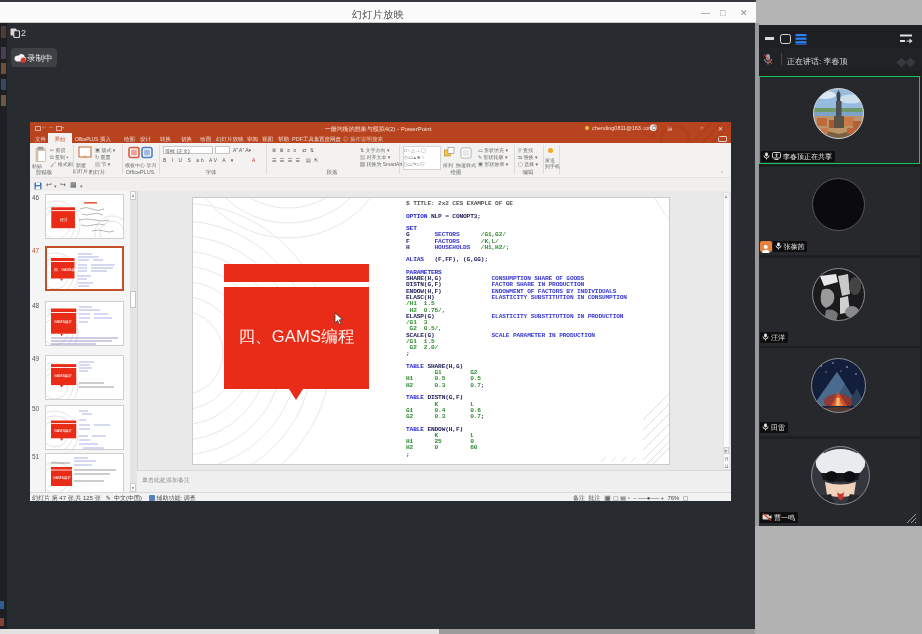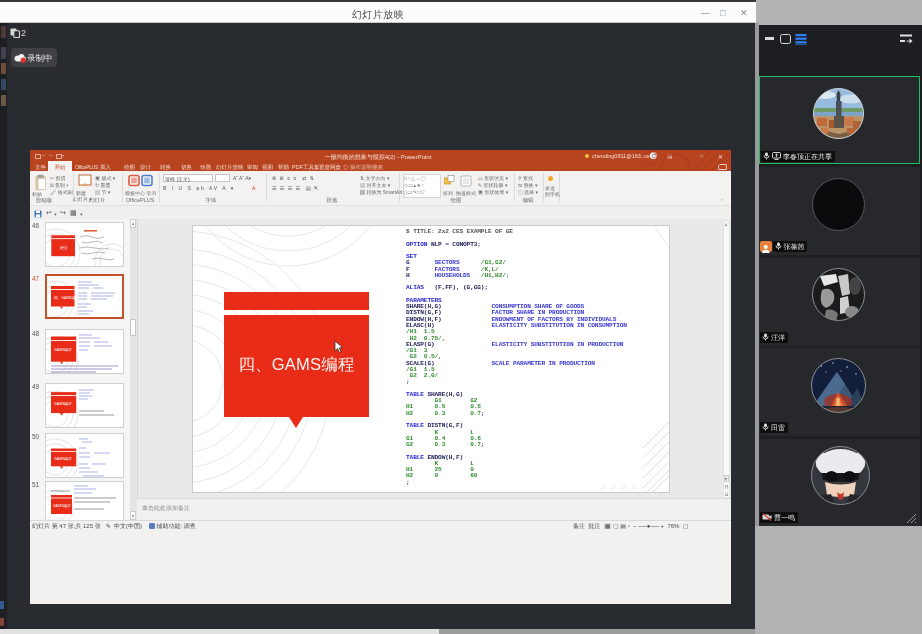--- a/index.html
+++ b/index.html
@@ -11,21 +11,21 @@
 #titlebar .t{position:absolute;left:0;right:0;top:6px;text-align:center;font-size:10px;color:#4c4c4c;letter-spacing:0.5px;}
 .winbtn{position:absolute;top:7px;color:#828c98;font-size:9px;line-height:9px;}
 #gapcol{left:755px;top:23px;width:4px;height:503px;background:#9a9a9a;}
 #desktop-tr{left:756px;top:0;width:166px;height:25px;background:#b4b4b4;}
 #desktop-br{left:759px;top:526px;width:163px;height:108px;background:#b2b2b2;}
 
 #rec{left:11px;top:48px;width:46px;height:19px;background:#3f4043;border-radius:4px;}
 #rec span{position:absolute;left:16px;top:5px;font-size:8.5px;color:#e8e8e8;white-space:nowrap;}
 #num2{left:21px;top:28px;font-size:9px;color:#dcdcdc;}
 
-#ppt{left:30px;top:150px;width:701px;height:454px;background:#f2f1f0;overflow:hidden;font-size:6px;}
+#ppt{left:30px;top:122px;width:701px;height:379px;background:#f2f1f0;overflow:hidden;font-size:6px;}
 #pptred{position:absolute;left:0;top:0;width:701px;height:11px;background:#b8441f;}
 #ppttabs{position:absolute;left:0;top:11px;width:701px;height:10px;background:#b8441f;}
 #ppttabs .tab{position:absolute;top:2.5px;font-size:5.5px;color:#f1d9cf;}
 #ppttitle{position:absolute;left:248px;top:3px;width:200px;text-align:center;font-size:6px;color:#f5e0d7;}
 #seltab{position:absolute;left:18px;top:11px;width:24px;height:10px;background:#f3f2f1;}
 #seltab i{position:absolute;left:0;right:0;top:2.5px;text-align:center;font-style:normal;font-size:5.5px;color:#c0502a;}
 #ribbon{position:absolute;left:0;top:21px;width:701px;height:34px;background:#f3f2f1;}
 .gsep{position:absolute;top:2px;height:29px;width:1px;background:#dcdcdc;}
 .glabel{position:absolute;top:26px;font-size:5.5px;color:#6a6a6a;width:40px;text-align:center;}
 .tinytxt{position:absolute;font-size:5px;color:#6a6a6a;white-space:nowrap;}
@@ -512,20 +512,34 @@
     <rect x="0.5" y="4.6" width="11" height="2.2" fill="#2f80f7"></rect>
     <rect x="0.5" y="8.2" width="11" height="2.2" fill="#2f80f7"></rect>
     <rect x="0.5" y="10.8" width="11" height="1" fill="#2f80f7" opacity="0.7"></rect>
   </svg>
   <svg class="abs" style="left:141px;top:9px;" width="13" height="10" viewBox="0 0 13 10">
     <rect x="0" y="0.5" width="12" height="2" fill="#e2e2e2"></rect>
     <rect x="0" y="6" width="5" height="2" fill="#e2e2e2"></rect>
     <rect x="6.5" y="6.6" width="4" height="0.9" fill="#e2e2e2"></rect>
     <path d="M9.5 4.5 L12.5 7 L9.5 9.5 Z" fill="#e2e2e2"></path>
   </svg>
+  <div id="speakrow">
+    <svg class="abs" style="left:3px;top:5px;" width="12" height="13" viewBox="0 0 12 13">
+      <rect x="4" y="1" width="4" height="6.5" rx="2" fill="#9a9aa2"></rect>
+      <path d="M2.5 6 a3.5 3.5 0 0 0 7 0" fill="none" stroke="#9a9aa2" stroke-width="1"></path>
+      <line x1="6" y1="9.5" x2="6" y2="11.5" stroke="#9a9aa2" stroke-width="1"></line>
+      <line x1="2" y1="1.5" x2="10" y2="11" stroke="#d83b33" stroke-width="1.1"></line>
+    </svg>
+    <div class="abs" style="left:22px;top:5px;width:1px;height:12px;background:#45474c;"></div>
+    <div class="t">正在讲话: 李春顶</div>
+    <svg class="abs" style="left:136px;top:8px;" width="24" height="13" viewBox="0 0 24 13">
+      <path d="M1 6.5 L6.5 1.5 L11.5 6.5 L6.5 11.5 Z" fill="#36383d"></path>
+      <path d="M10.5 6.5 L15.5 1.5 L20.5 6.5 L15.5 11.5 Z" fill="#36383d"></path>
+    </svg>
+  </div>
 
   <div class="tile" style="top:51.3px;border:1px solid #1fc062;box-sizing:border-box;">
     <svg class="abs" style="left:53px;top:11px;" width="51" height="51" viewBox="0 0 51 51">
       <defs>
           <clipPath id="av1">
             <circle cx="25.5" cy="25.5" r="25"></circle>
           </clipPath>
         </defs>
       <g clip-path="url(#av1)">
         <rect width="51" height="28" fill="#96bbdf"></rect>

